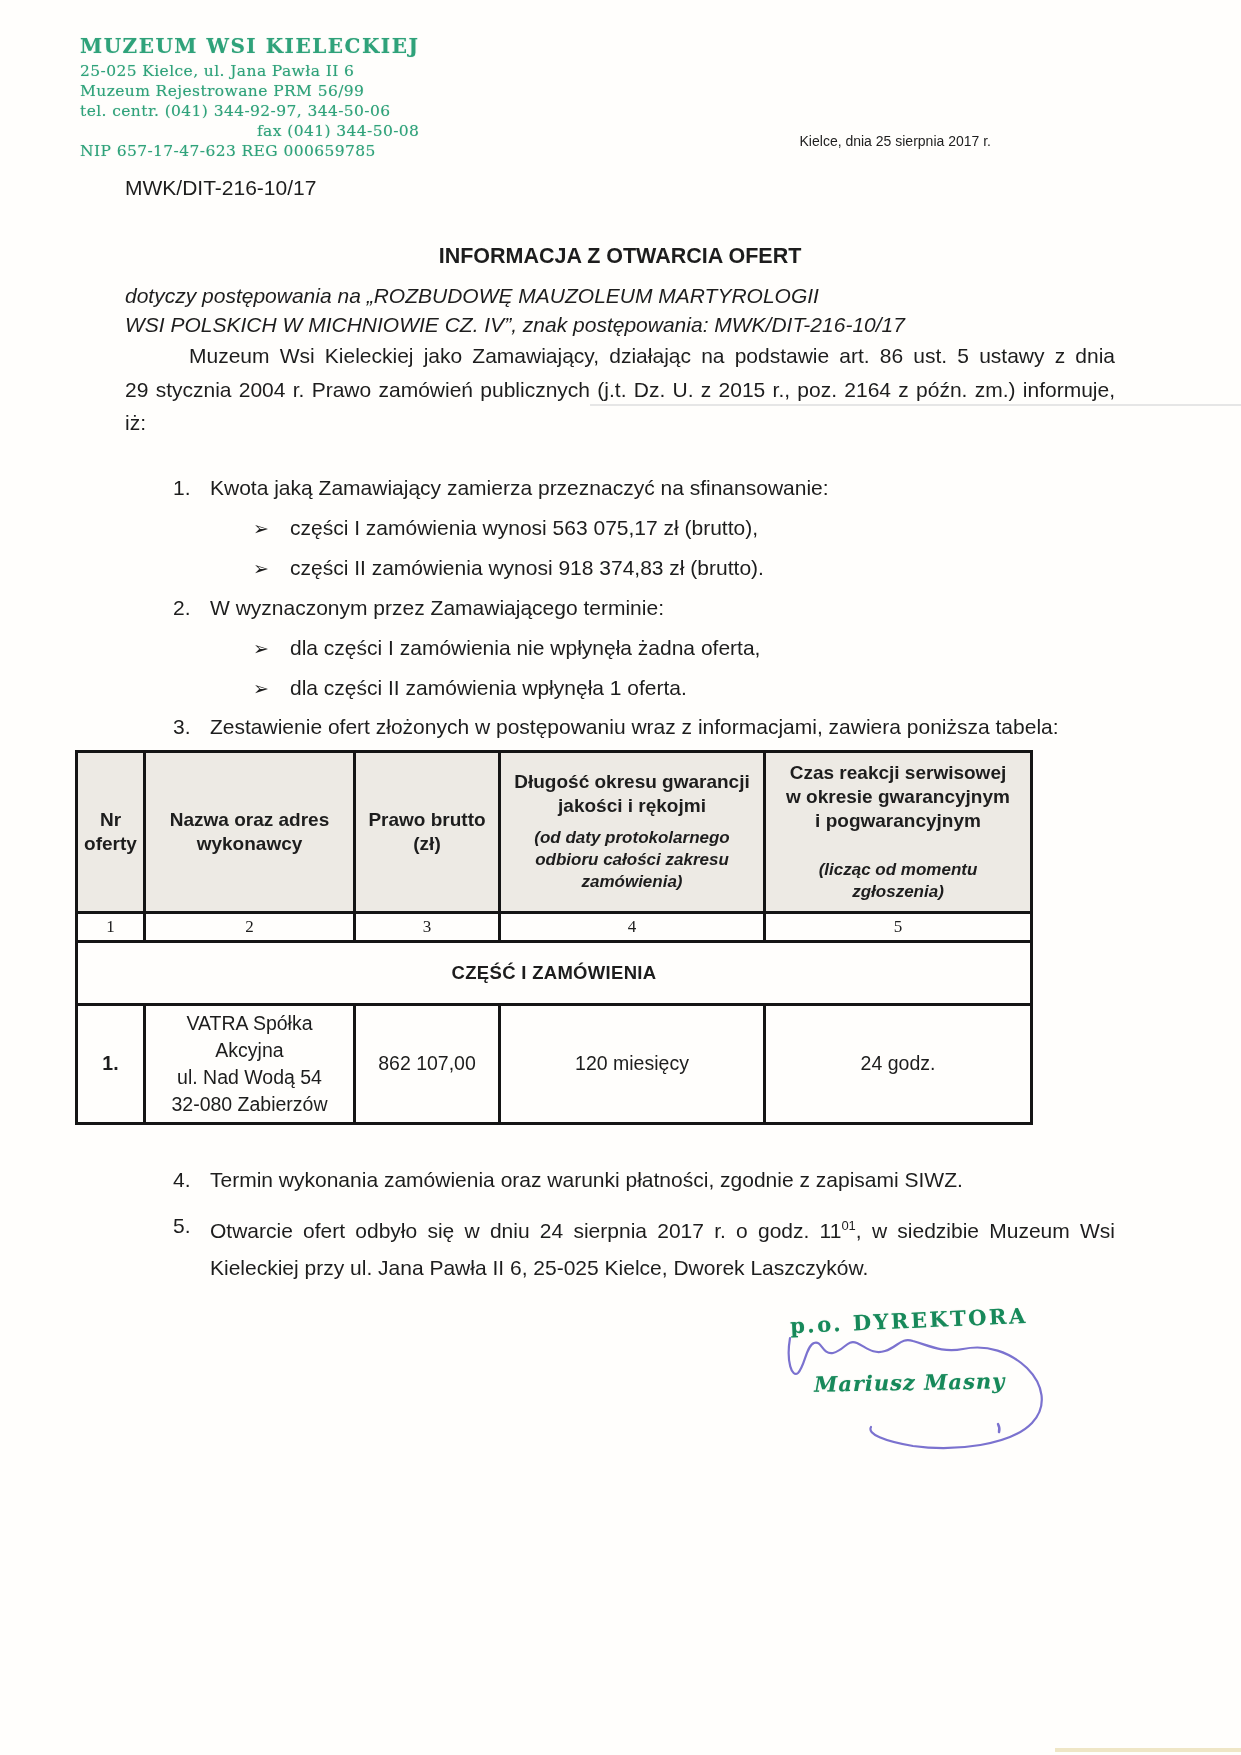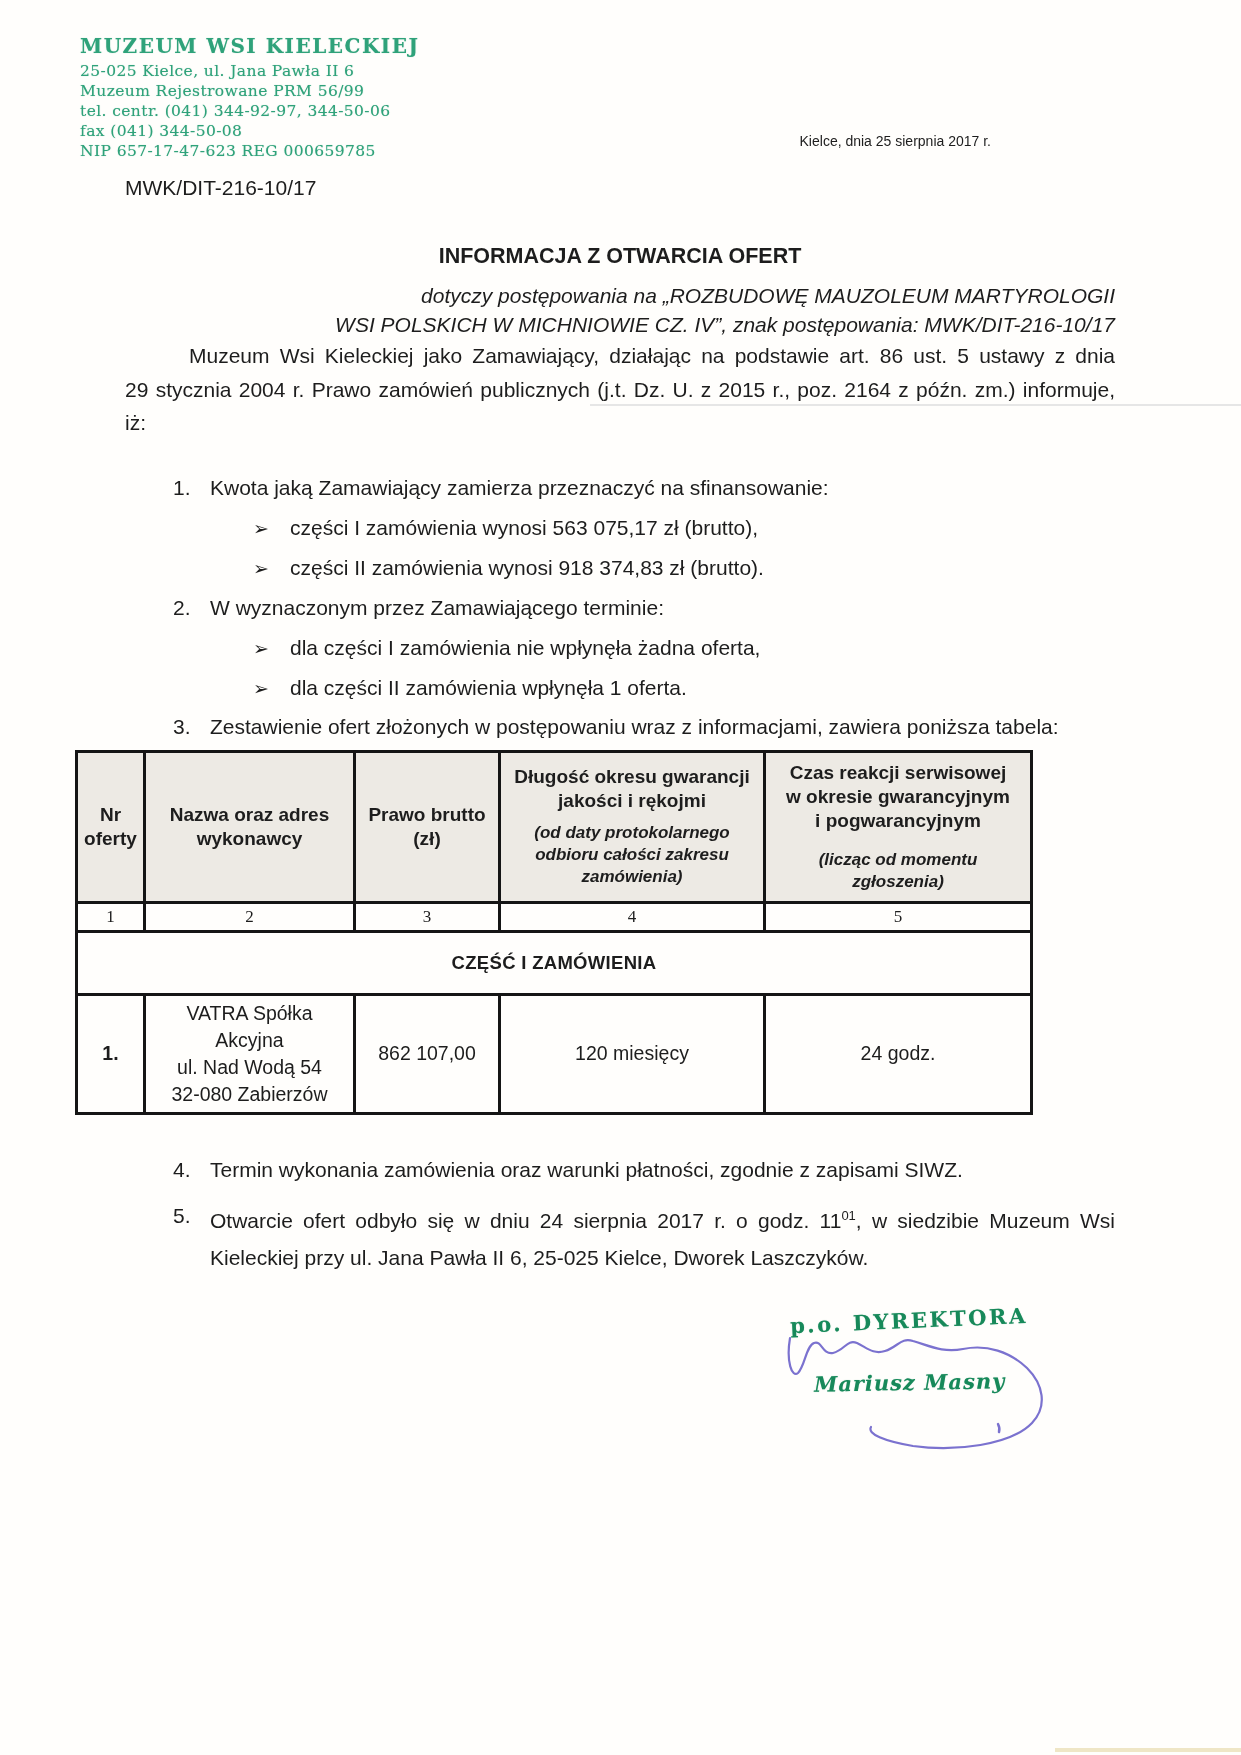--- a/index.html
+++ b/index.html
@@ -9,28 +9,28 @@
     overflow:hidden;margin:0 auto;
   }
   
   .stamp{
     position:absolute;left:80px;top:34px;color:var(--stamp-green,#2fa27a);
     font-family:"DejaVu Serif","Liberation Serif",serif;
     text-shadow:0 0 1px rgba(47,162,122,.45);
   }
   .stamp .l1{font-size:20px;font-weight:bold;letter-spacing:1.5px;margin-bottom:3px;}
   .stamp .l{font-size:15.5px;letter-spacing:.4px;line-height:20px;}
-  .stamp .center{text-align:left;}
+  .stamp .center{text-align:right;}
   
   .dateline{position:absolute;top:133px;right:250px;font-size:14px;}
   .refnum{position:absolute;top:176px;left:125px;font-size:21px;}
   
   .content{position:absolute;left:125px;top:212px;width:990px;}
   .doc-title{text-align:center;font-weight:700;font-size:21.5px;margin-top:32px;}
-  .subline{text-align:right;font-style:italic;font-size:21px;line-height:29px;}
+  .subline{text-align:left;font-style:italic;font-size:21px;line-height:29px;}
   .sub-block{margin-top:12px;}
   .intro{font-size:21px;line-height:33.5px;}
   .intro .jl{display:block;text-align:justify;text-align-last:justify;}
   .intro .first{text-indent:64px;}
   
   .li{position:relative;padding-left:85px;font-size:21px;line-height:30px;}
   .li .num{position:absolute;left:48px;}
   .li.just{text-align:justify;}
   .i1{margin-top:33px;}
   .i2{margin-top:10px;}
@@ -43,21 +43,21 @@
   
   table.offers{
     border-collapse:collapse;margin-left:-50px;margin-top:8px;width:955px;
     table-layout:fixed;
   }
   table.offers td,table.offers th{border:3px solid #151515;text-align:center;vertical-align:middle;padding:4px 8px;}
   table.offers tr.head th{
     background:var(--table-header-bg,#edeae4);font-size:19px;font-weight:700;
     height:112px;line-height:24px;padding:8px 6px;
   }
-  table.offers .hnote{font-weight:700;font-style:italic;font-size:17px;line-height:22px;margin-top:16px;}
+  table.offers .hnote{font-weight:700;font-style:italic;font-size:17px;line-height:22px;margin-top:26px;}
   table.offers .ht4{max-width:242px;margin:0 auto;}
   table.offers .ht5{max-width:225px;margin:0 auto;}
   table.offers .hn4{max-width:250px;margin:9px auto 0;}
   table.offers tr.nums td{font-family:"Liberation Serif",serif;font-size:17px;height:24px;padding:1px;}
   table.offers tr.section td{font-weight:700;font-size:18.5px;height:52px;letter-spacing:.3px;}
   table.offers tr.datarow td{font-size:19.5px;height:96px;}
   table.offers tr.datarow td .nl{line-height:27px;}
   table.offers tr.datarow .nrcell{font-weight:700;}
   
   .sig{position:absolute;left:770px;top:1298px;width:310px;height:180px;}

